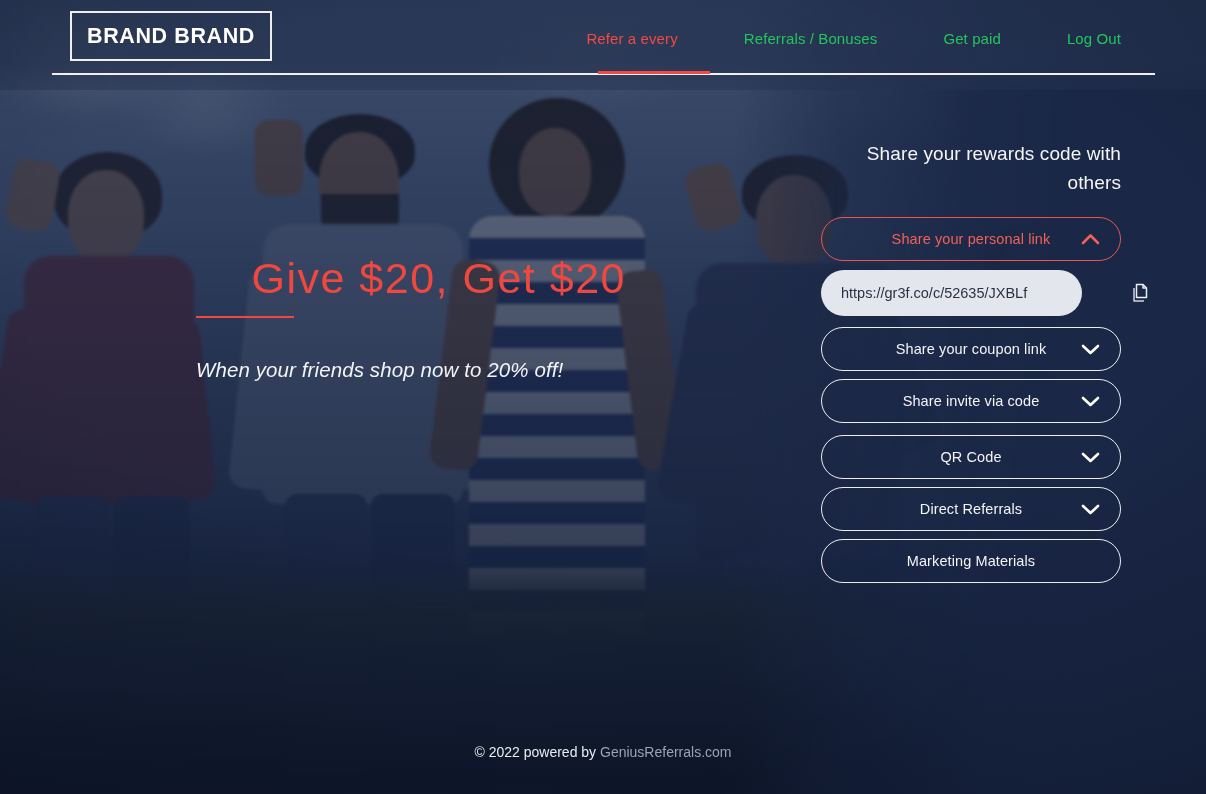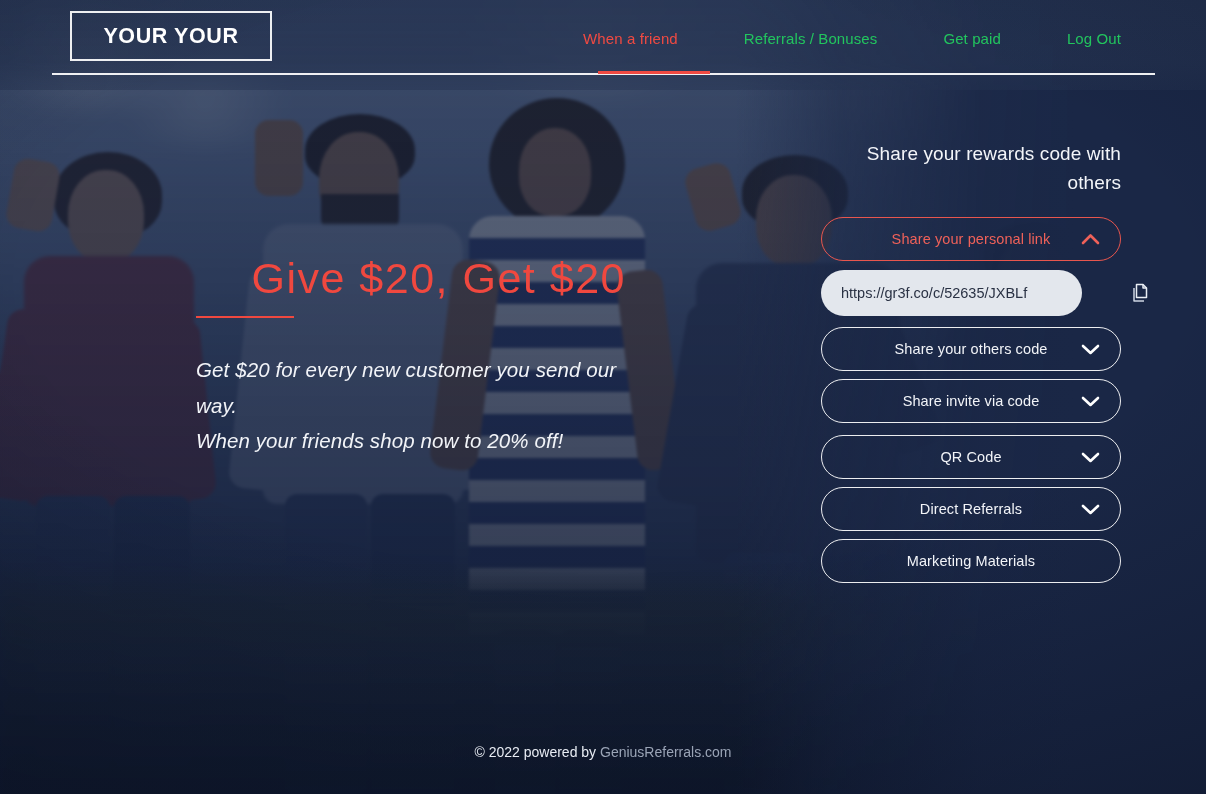--- a/index.html
+++ b/index.html
@@ -448,37 +448,36 @@
     <div class="bg-blur"></div>
   </div>
 
   <div class="bg-overlay"></div>
   <div class="bg-overlay-right"></div>
   <div class="bg-overlay-top"></div>
   <div class="bg-vignette"></div>
 
   <div class="header">
     <div class="logo-box">
-      <span class="logo-text">YOUR YOUR</span>
+      <span class="logo-text">BRAND BRAND</span>
     </div>
     <div class="nav">
-      <div class="nav-item active">When a friend</div>
+      <div class="nav-item active">Refer a every</div>
       <div class="nav-item">Referrals / Bonuses</div>
       <div class="nav-item">Get paid</div>
       <div class="nav-item">Log Out</div>
     </div>
   </div>
   <div class="header-rule"></div>
   <div class="nav-underline"></div>
 
   <div class="hero">
     <div class="hero-title">Give $20, Get $20</div>
     <div class="hero-rule"></div>
     <div class="hero-body">
-      <div>Get $20 for every new customer you send our way.</div>
       <div>When your friends shop now to 20% off!</div>
     </div>
   </div>
 
   <div class="panel">
     <div class="panel-title">Share your rewards code with others</div>
 
     <div class="share-btn active">
       <span>Share your personal link</span>
       <span class="chev">
@@ -493,21 +492,21 @@
       <button class="copy-btn">
         <svg width="20" height="21" viewBox="0 0 20 21" fill="none">
           <path d="M6.5 2.5 H13 L16.5 6 V15.5 H6.5 Z" stroke="#e9edf4" stroke-width="1.5" fill="none" stroke-linejoin="round"></path>
           <path d="M13 2.5 V6 H16.5" stroke="#e9edf4" stroke-width="1.5" fill="none" stroke-linejoin="round"></path>
           <path d="M4 6 V19 H14" stroke="#cdd5e2" stroke-width="1.5" fill="none" stroke-linejoin="round"></path>
         </svg>
       </button>
     </div>
 
     <div class="share-btn">
-      <span>Share your others code</span>
+      <span>Share your coupon link</span>
       <span class="chev">
         <svg width="19" height="12" viewBox="0 0 19 12" fill="none">
           <path d="M2 3 L9.5 10 L17 3" stroke="#ffffff" stroke-width="2.6" stroke-linecap="round" stroke-linejoin="round"></path>
         </svg>
       </span>
     </div>
     <div class="btn-gap"></div>
 
     <div class="share-btn">
       <span>Share invite via code</span>

